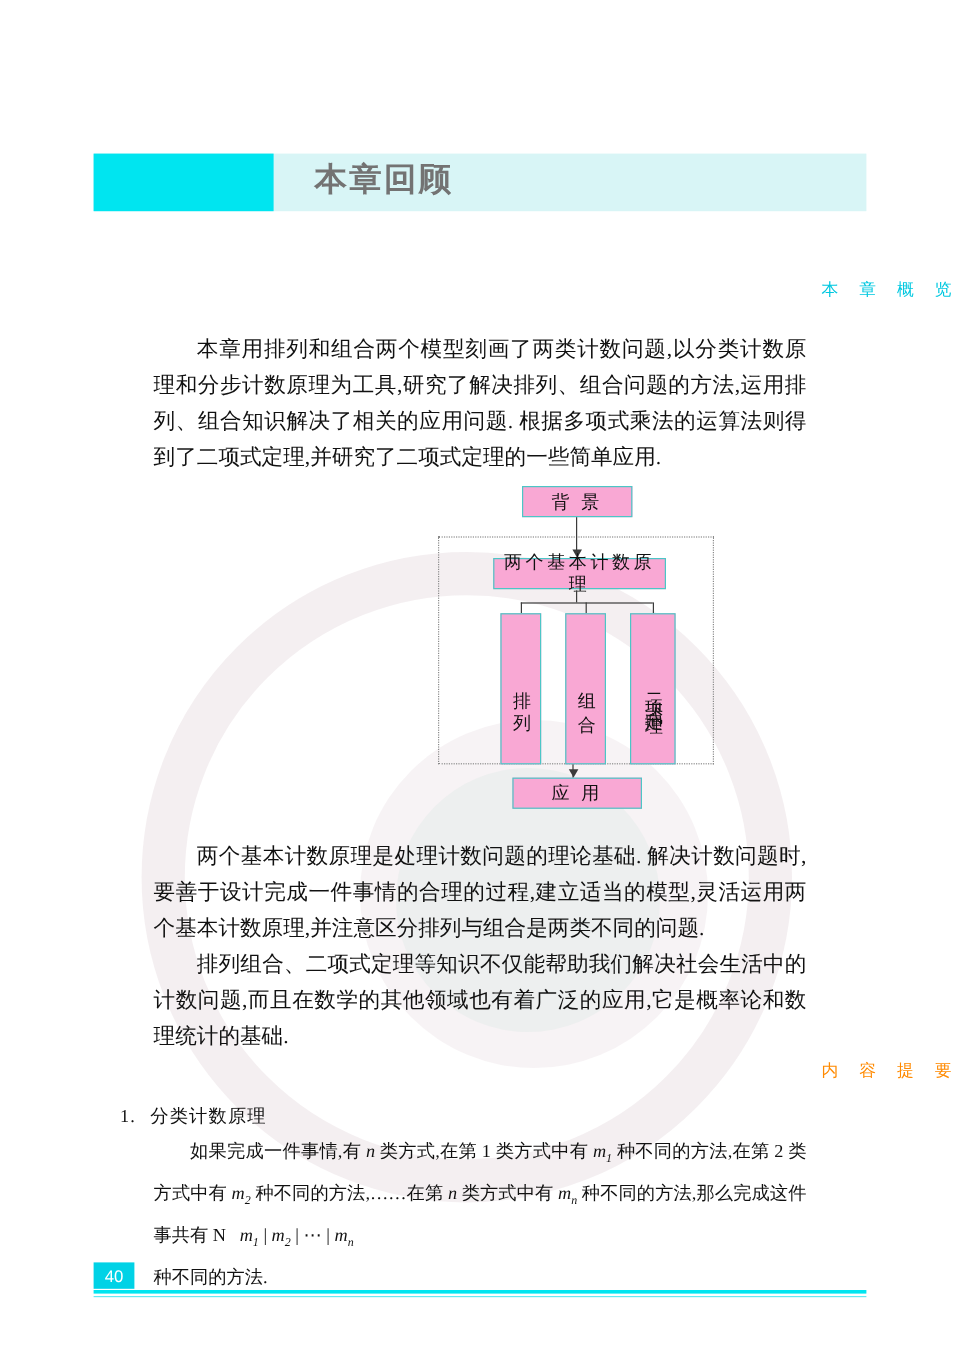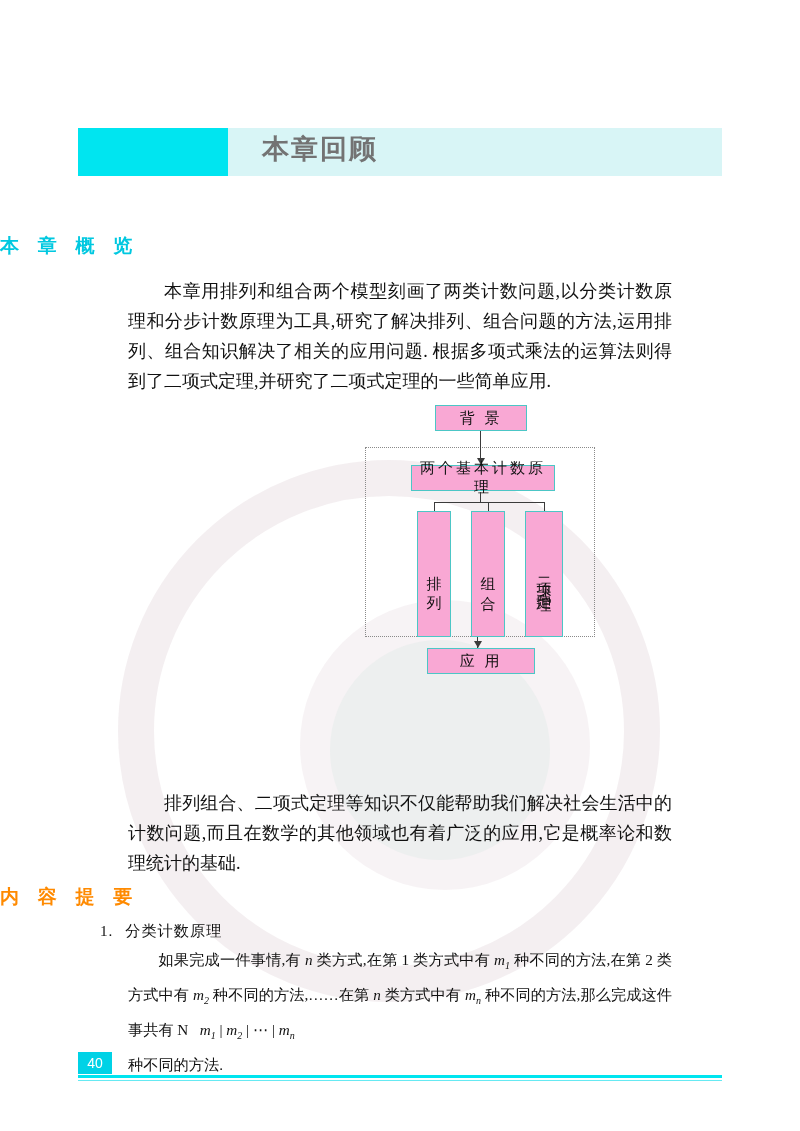--- a/index.html
+++ b/index.html
@@ -68,23 +68,23 @@
     font-weight: bold;
     letter-spacing: 2px;
     color: #737373;
     font-family: "Liberation Serif", serif;
   }
 
   
   .section-heading {
     position: absolute;
     width: 100%;
-    text-align: left;
-    font-size: 19px;
-    font-weight: bold;
+    text-align: right;
+    font-size: 14px;
+    font-weight: normal;
     letter-spacing: 7px;
     color: #00c8e0;
   }
   #sec-overview { top: 233px; }
   #sec-contents { top: 884px; color: #ff8a00; }
 
   
   .para {
     position: absolute;
     left: 128px;
@@ -258,20 +258,21 @@
     <div class="node node-col node-a">排 列</div>
     <div class="node node-col node-b">组 合</div>
     <div class="node node-col node-c">二项式定理</div>
 
     <div class="line v-line" style="left:122px; top:232px; height:22px;"></div>
     <div class="arrow-down" style="left:119px; top:236px;"></div>
 
     <div class="node node-app">应 用</div>
   </div>
 
+  <div class="para" id="para-2">两个基本计数原理是处理计数问题的理论基础. 解决计数问题时,要善于设计完成一件事情的合理的过程,建立适当的模型,灵活运用两个基本计数原理,并注意区分排列与组合是两类不同的问题.</div>
   <div class="para" id="para-3">排列组合、二项式定理等知识不仅能帮助我们解决社会生活中的计数问题,而且在数学的其他领域也有着广泛的应用,它是概率论和数理统计的基础.</div>
 
   <div class="section-heading" id="sec-contents">内 容 提 要</div>
 
   <div class="item" id="item-1">
     <span class="item-title">1.</span>
     <span class="item-title" style="margin-left:8px;">分类计数原理</span>
     <span class="item-body">
       <span>如果完成一件事情,有 </span><span class="mi">n</span><span> 类方式,在第 1 类方式中有 </span><span class="mi">m</span><span class="sub">1</span><span> 种不同的方法,在第 2 类方式中有 </span><span class="mi">m</span><span class="sub">2</span><span> 种不同的方法,……在第 </span><span class="mi">n</span><span> 类方式中有 </span><span class="mi">m</span><span class="sub">n</span><span> 种不同的方法,那么完成这件事共有 N</span><span>&nbsp;&nbsp;&nbsp;<span class="mi">m</span><span class="sub">1</span>&nbsp;|&nbsp;<span class="mi">m</span><span class="sub">2</span>&nbsp;|&nbsp;⋯&nbsp;|&nbsp;<span class="mi">m</span><span class="sub">n</span></span><br><span>种不同的方法.</span>
     </span>

